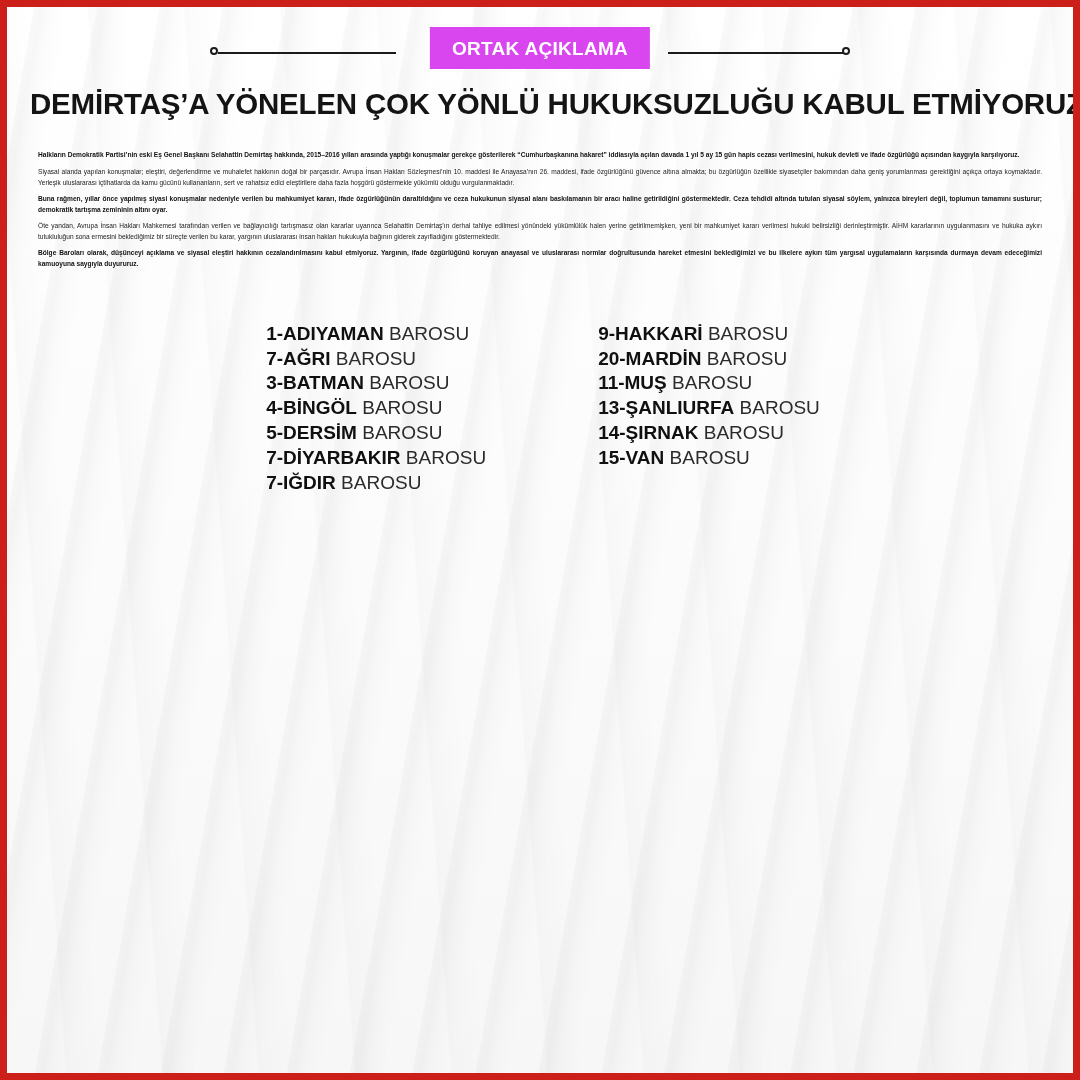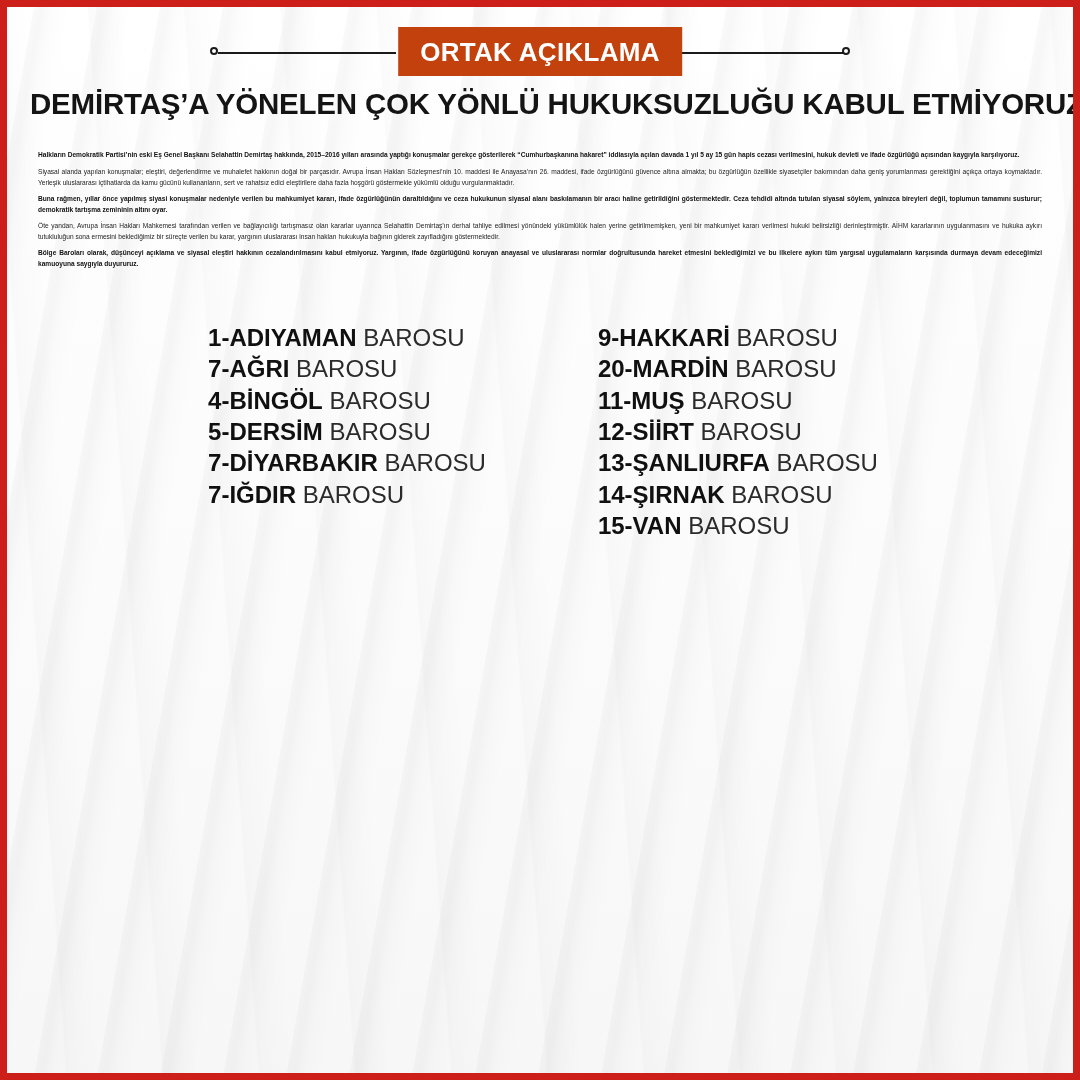--- a/index.html
+++ b/index.html
@@ -143,21 +143,21 @@
     display: flex;
     justify-content: center;
     gap: 112px;
     padding-left: 6px;
   }
   .bars-col {
     display: flex;
     flex-direction: column;
   }
   .bar-item {
-    font-size: 24px;
+    font-size: 19px;
     line-height: 1.31;
     color: #1b1b1b;
     white-space: nowrap;
   }
   .bar-name {
     font-weight: bold;
     color: #101010;
   }
   .bar-suffix {
     font-weight: normal;
@@ -171,21 +171,21 @@
 
   <div id="texture"></div>
 
   <div id="content">
 
     <div class="header-rule">
       <div class="rule-line left" style="background: rgb(26, 26, 26);"></div>
       <div class="rule-dot  left" style="border-color: rgb(26, 26, 26);"></div>
       <div class="rule-line right" style="background: rgb(26, 26, 26);"></div>
       <div class="rule-dot  right" style="border-color: rgb(26, 26, 26);"></div>
-      <div class="badge" style="background-color: #c2410c; font-size: 26px;">ORTAK AÇIKLAMA</div>
+      <div class="badge" style="background-color: #d946ef; font-size: 19px;">ORTAK AÇIKLAMA</div>
     </div>
 
     <h1 class="main-title" style="font-size: 29.5px;">DEMİRTAŞ’A YÖNELEN ÇOK YÖNLÜ HUKUKSUZLUĞU KABUL ETMİYORUZ!</h1>
 
     <div class="body-wrap">
       <p class="para bold" style="font-size: 6.6px; margin-bottom: 5.8px;">Halkların Demokratik Partisi’nin eski Eş Genel Başkanı Selahattin Demirtaş hakkında, 2015–2016 yılları arasında yaptığı konuşmalar gerekçe gösterilerek “Cumhurbaşkanına hakaret” iddiasıyla açılan davada 1 yıl 5 ay 15 gün hapis cezası verilmesini, hukuk devleti ve ifade özgürlüğü açısından kaygıyla karşılıyoruz.</p>
       <p class="para" style="font-size: 6.6px; margin-bottom: 5.8px;">Siyasal alanda yapılan konuşmalar; eleştiri, değerlendirme ve muhalefet hakkının doğal bir parçasıdır. Avrupa İnsan Hakları Sözleşmesi’nin 10. maddesi ile Anayasa’nın 26. maddesi, ifade özgürlüğünü güvence altına almakta; bu özgürlüğün özellikle siyasetçiler bakımından daha geniş yorumlanması gerektiğini açıkça ortaya koymaktadır. Yerleşik uluslararası içtihatlarda da kamu gücünü kullananların, sert ve rahatsız edici eleştirilere daha fazla hoşgörü göstermekle yükümlü olduğu vurgulanmaktadır.</p>
       <p class="para bold" style="font-size: 6.6px; margin-bottom: 5.8px;">Buna rağmen, yıllar önce yapılmış siyasi konuşmalar nedeniyle verilen bu mahkumiyet kararı, ifade özgürlüğünün daraltıldığını ve ceza hukukunun siyasal alanı baskılamanın bir aracı haline getirildiğini göstermektedir. Ceza tehdidi altında tutulan siyasal söylem, yalnızca bireyleri değil, toplumun tamamını susturur; demokratik tartışma zemininin altını oyar.</p>
       <p class="para" style="font-size: 6.6px; margin-bottom: 5.8px;">Öte yandan, Avrupa İnsan Hakları Mahkemesi tarafından verilen ve bağlayıcılığı tartışmasız olan kararlar uyarınca Selahattin Demirtaş’ın derhal tahliye edilmesi yönündeki yükümlülük halen yerine getirilmemişken, yeni bir mahkumiyet kararı verilmesi hukuki belirsizliği derinleştirmiştir. AİHM kararlarının uygulanmasını ve hukuka aykırı tutukluluğun sona ermesini beklediğimiz bir süreçte verilen bu karar, yargının uluslararası insan hakları hukukuyla bağının giderek zayıfladığını göstermektedir.</p>
       <p class="para bold last" style="font-size: 6.6px;">Bölge Baroları olarak, düşünceyi açıklama ve siyasal eleştiri hakkının cezalandırılmasını kabul etmiyoruz. Yargının, ifade özgürlüğünü koruyan anayasal ve uluslararası normlar doğrultusunda hareket etmesini beklediğimizi ve bu ilkelere aykırı tüm yargısal uygulamaların karşısında durmaya devam edeceğimizi kamuoyuna saygıyla duyururuz.</p>
@@ -194,20 +194,23 @@
     <div class="bars">
 
       <div class="bars-col">
         <div class="bar-item">
           <span class="bar-name">1-ADIYAMAN</span><span class="bar-suffix"> BAROSU</span>
         </div>
         <div class="bar-item">
           <span class="bar-name">7-AĞRI</span><span class="bar-suffix"> BAROSU</span>
         </div>
         <div class="bar-item">
+          <span class="bar-name">3-BATMAN</span><span class="bar-suffix"> BAROSU</span>
+        </div>
+        <div class="bar-item">
           <span class="bar-name">4-BİNGÖL</span><span class="bar-suffix"> BAROSU</span>
         </div>
         <div class="bar-item">
           <span class="bar-name">5-DERSİM</span><span class="bar-suffix"> BAROSU</span>
         </div>
         <div class="bar-item">
           <span class="bar-name">7-DİYARBAKIR</span><span class="bar-suffix"> BAROSU</span>
         </div>
         <div class="bar-item">
           <span class="bar-name">7-IĞDIR</span><span class="bar-suffix"> BAROSU</span>
@@ -216,23 +219,20 @@
 
       <div class="bars-col">
         <div class="bar-item">
           <span class="bar-name">9-HAKKARİ</span><span class="bar-suffix"> BAROSU</span>
         </div>
         <div class="bar-item">
           <span class="bar-name">20-MARDİN</span><span class="bar-suffix"> BAROSU</span>
         </div>
         <div class="bar-item">
           <span class="bar-name">11-MUŞ</span><span class="bar-suffix"> BAROSU</span>
-        </div>
-        <div class="bar-item">
-          <span class="bar-name">12-SİİRT</span><span class="bar-suffix"> BAROSU</span>
         </div>
         <div class="bar-item">
           <span class="bar-name">13-ŞANLIURFA</span><span class="bar-suffix">  BAROSU</span>
         </div>
         <div class="bar-item">
           <span class="bar-name">14-ŞIRNAK</span><span class="bar-suffix"> BAROSU</span>
         </div>
         <div class="bar-item">
           <span class="bar-name">15-VAN</span><span class="bar-suffix"> BAROSU</span>
         </div>

